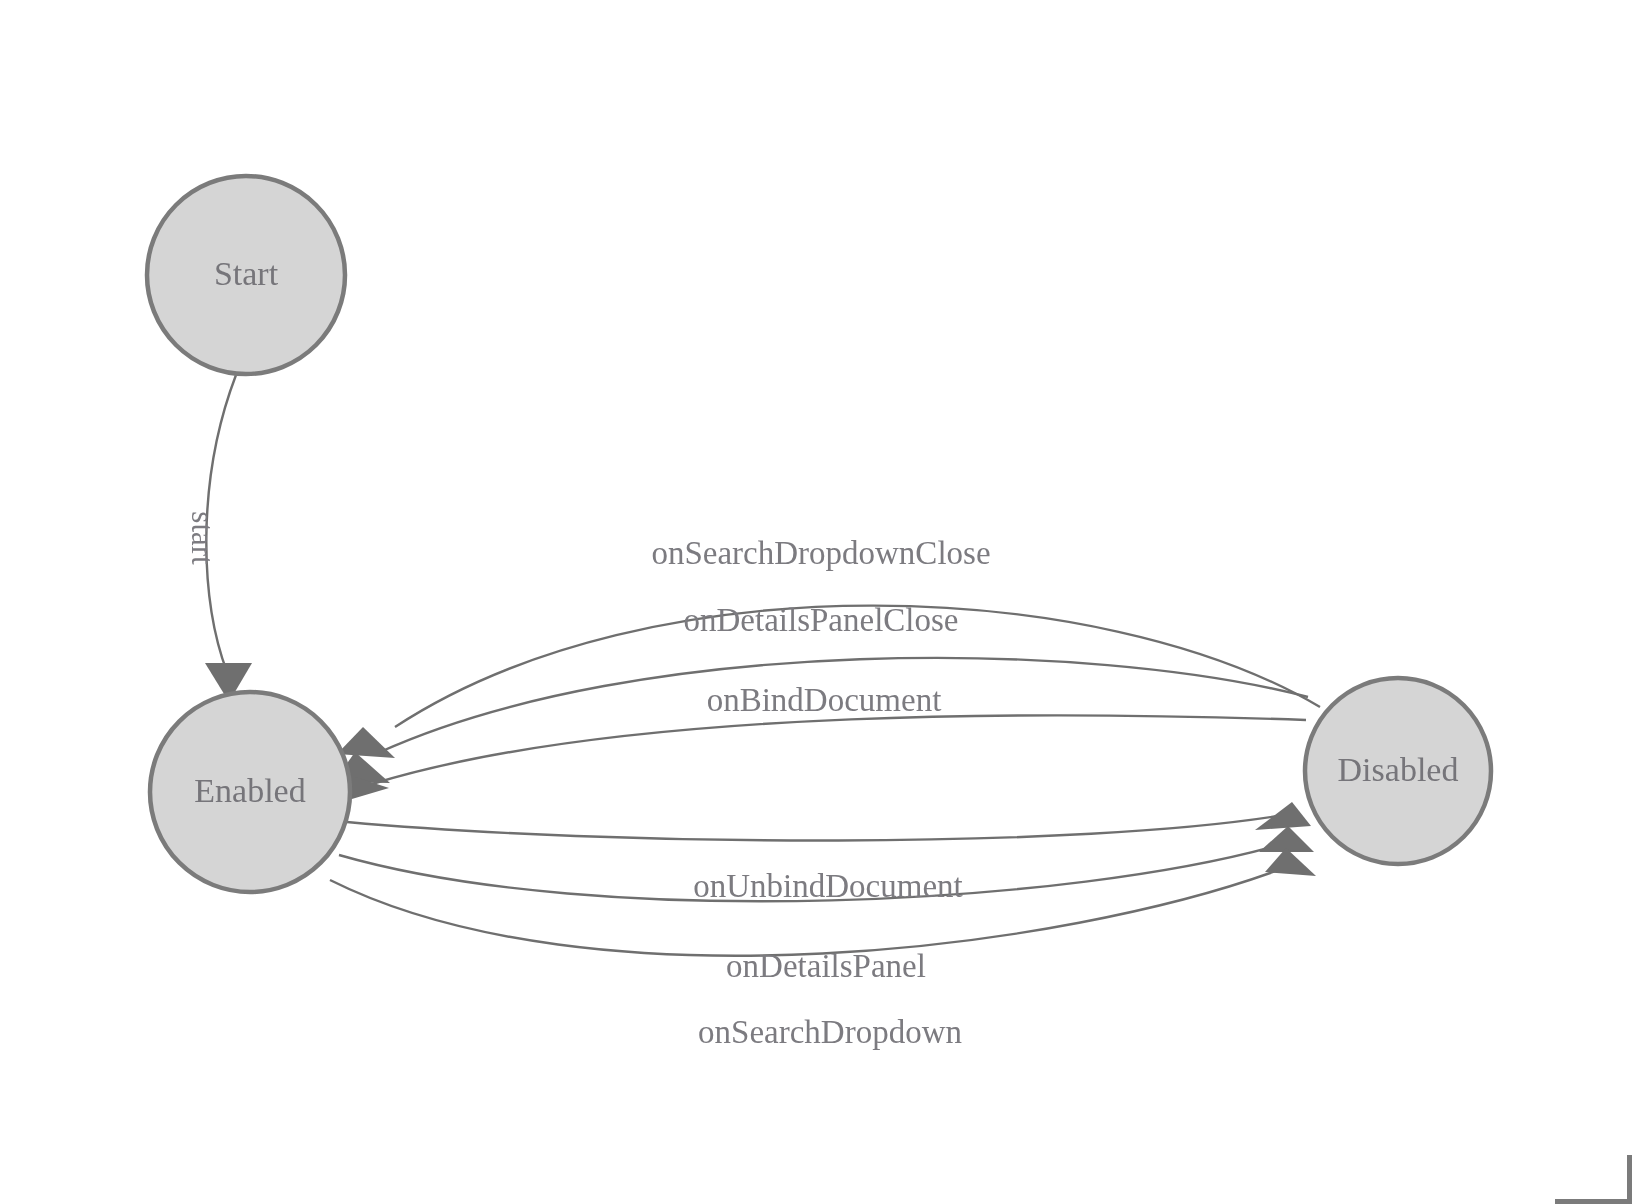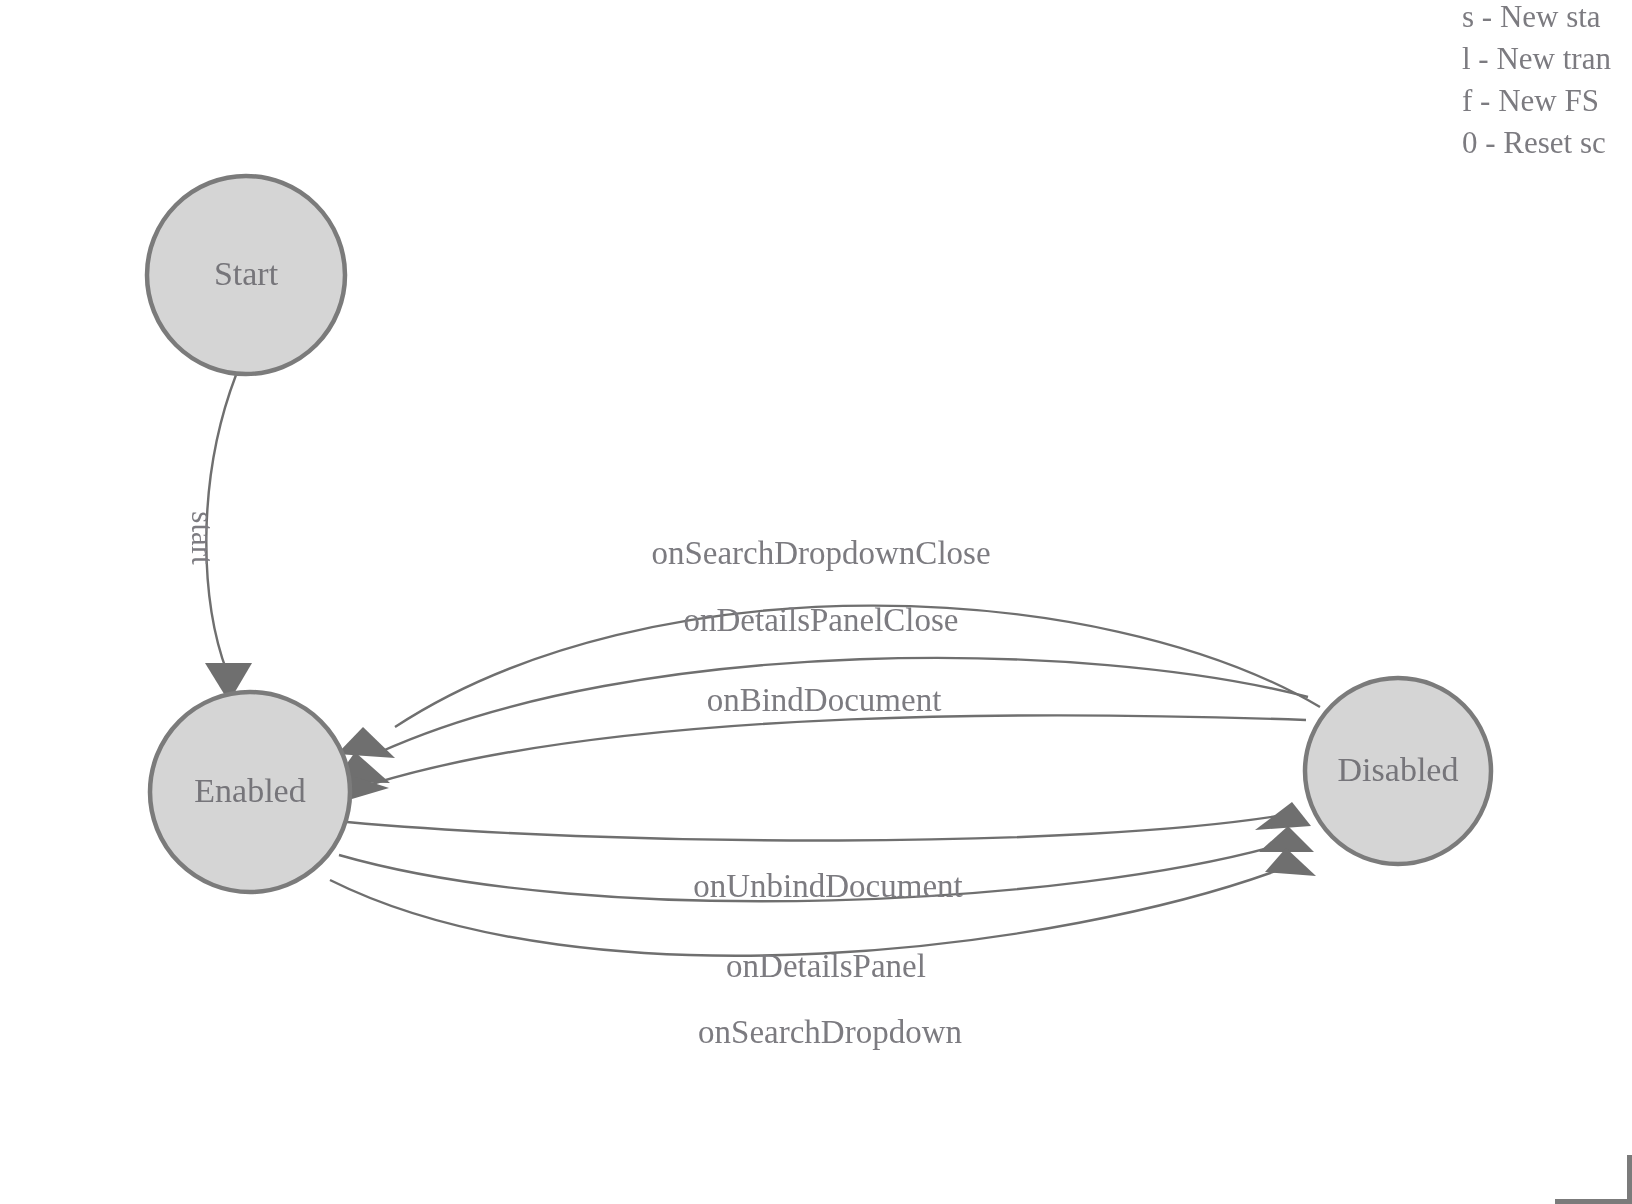--- a/index.html
+++ b/index.html
@@ -148,24 +148,16 @@
     <text class="edge-label" x="824" y="711">onBindDocument</text>
 
     <text class="edge-label" x="828" y="897">onUnbindDocument</text>
     <text class="edge-label" x="826" y="977">onDetailsPanel</text>
     <text class="edge-label" x="830" y="1043">onSearchDropdown</text>
 
     <text class="edge-label-rot" x="192" y="538" transform="rotate(90 192 538)">start</text>
 
   </svg>
 
-  <div id="help-overlay">
-    <div id="help-list">
-      <div>s - New sta</div>
-      <div>l - New tran</div>
-      <div>f - New FS</div>
-      <div>0 - Reset sc</div>
-    </div>
-  </div>
 
   <div id="corner-mark"></div>
 
 </div>
 
 </body></html>

